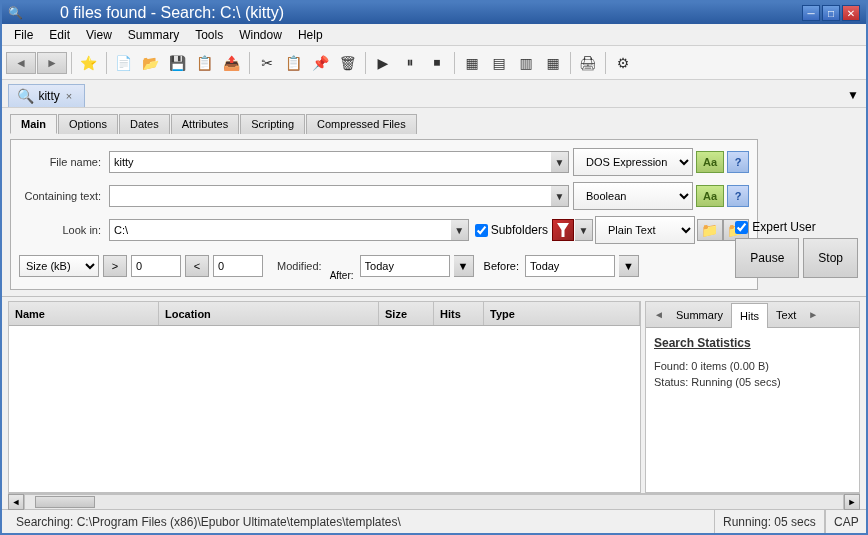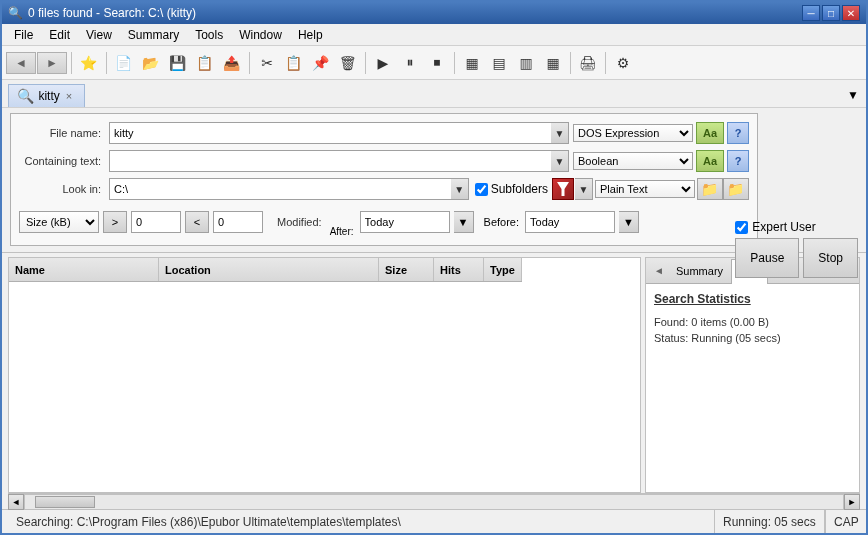--- a/index.html
+++ b/index.html
@@ -9,21 +9,21 @@
     #title-bar {
       background: linear-gradient(to bottom, #4a7cbf, #2a5a9f);
       color: white;
       height: 22px;
       display: flex;
       align-items: center;
       padding: 0 6px;
       user-select: none;
     }
     #title-bar .icon { width: 16px; height: 16px; margin-right: 4px; display: flex; align-items: center; justify-content: center; }
-    #title-bar .title { flex: 1; font-size: 12px; }
+    #title-bar .title { flex: 1; font-size: 16px; margin-left: 32px; }
     #title-controls { display: flex; gap: 2px; }
     .title-btn { width: 18px; height: 16px; background: linear-gradient(to bottom, #6a9cdf, #3a6abf); border: 1px solid #1a4a8f; color: white; font-size: 10px; cursor: pointer; display: flex; align-items: center; justify-content: center; }
     .title-btn.close { background: linear-gradient(to bottom, #e06060, #c03030); }
 
     
     #menu-bar {
       background: #f0f0f0;
       border-bottom: 1px solid #d0d0d0;
       height: 22px;
       display: flex;
@@ -136,24 +136,24 @@
     .form-label { width: 90px; text-align: right; padding-right: 8px; font-size: 11px; color: #333; }
     .form-input {
       flex: 1;
       height: 22px;
       border: 1px solid #a0a0a0;
       background: white;
       padding: 0 4px;
       font-size: 11px;
     }
     .form-select {
-      height: 18px;
+      height: 28px;
       border: 1px solid #a0a0a0;
       background: linear-gradient(to bottom, white, #f0f0f0);
-      padding: 0 0;
+      padding: 0 8px;
       font-size: 11px;
       cursor: pointer;
     }
     .input-with-arrow { display: flex; }
     .input-arrow {
       width: 18px; height: 22px;
       background: linear-gradient(to bottom, #e8e8e8, #d0d0d0);
       border: 1px solid #a0a0a0;
       border-left: none;
       display: flex; align-items: center; justify-content: center;
@@ -437,20 +437,28 @@
         <div class="expert-check">
           <input type="checkbox" checked="" style="">
           <span>Expert User</span>
         </div>
         <div class="pause-stop">
           <button class="action-btn">Pause</button>
           <button class="action-btn">Stop</button>
         </div>
       </div>
 
+      <div class="form-tabs">
+        <div class="form-tab active">Main</div>
+        <div class="form-tab">Options</div>
+        <div class="form-tab">Dates</div>
+        <div class="form-tab">Attributes</div>
+        <div class="form-tab">Scripting</div>
+        <div class="form-tab">Compressed Files</div>
+      </div>
 
       <div class="form-tab-content" style="width: calc(100% - 100px);">
 
         <div class="form-row">
           <span class="form-label">File name:</span>
           <div class="input-with-arrow" style="flex:1;">
             <input type="text" class="form-input" value="kitty" style="flex: 1 1 0%; border-right: none;">
             <div class="input-arrow">▼</div>
           </div>
           <select class="form-select" style="width:120px; margin-left:4px;">
@@ -519,21 +527,21 @@
           <div class="cal-btn">▼</div>
           <span style="font-size:11px; margin-left:6px;">Before:</span>
           <input type="text" class="date-input" value="Today" style="margin-left: 2px;">
           <div class="cal-btn">▼</div>
         </div>
       </div>
     </div>
 
     <div id="results-area" style="flex:1; display:flex; overflow:hidden; padding:4px 6px 0 6px; gap:4px;">
 
-      <div id="results-list" style="flex:1; border:1px solid #c0c0c0; display:flex; flex-direction:row; background:white;">
+      <div id="results-list" style="flex:1; border:1px solid #c0c0c0; display:flex; flex-direction:column; background:white;">
         <div class="results-header">
           <div class="col-header" style="width:150px;">Name</div>
           <div class="col-header" style="width:220px;">Location</div>
           <div class="col-header" style="width:55px;">Size</div>
           <div class="col-header" style="width:50px;">Hits</div>
           <div class="col-header" style="flex:1;">Type</div>
         </div>
         <div id="results-body" style="flex:1; overflow:hidden;"></div>
       </div>
 

